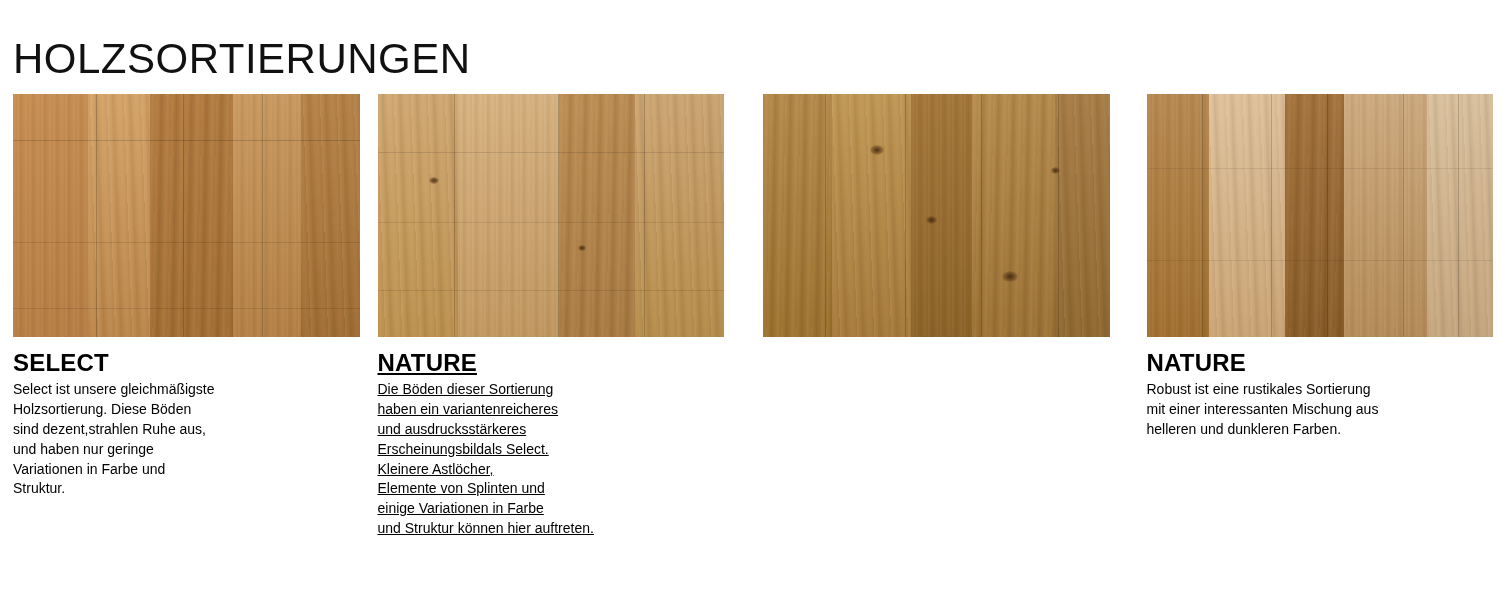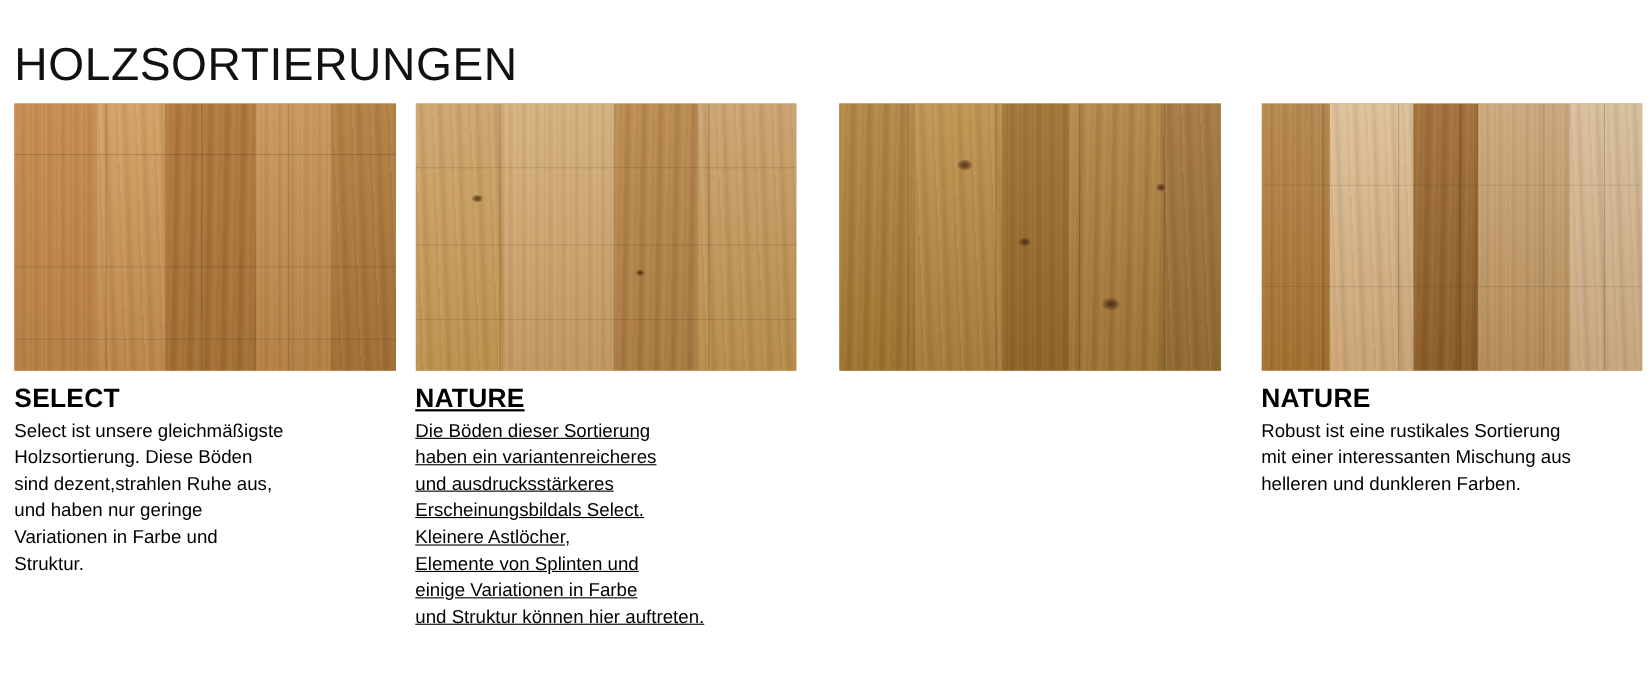--- a/index.html
+++ b/index.html
@@ -54,21 +54,21 @@
     border: 0;
   }
   .card-title {
     font-size: 24px;
     font-weight: 700;
     margin-top: 11px;
     line-height: 1.25;
     letter-spacing: 0.2px;
   }
   .card-desc {
-    font-size: 17px;
+    font-size: 14px;
     font-weight: 400;
     line-height: 1.42;
     margin-top: 2px;
     white-space: pre-line;
   }
 
   
   .cards .c0 { margin-left: 0px; }
   .cards .c1 { margin-left: 18px; text-decoration: underline; }
   .cards .c2 { margin-left: 39px; }

